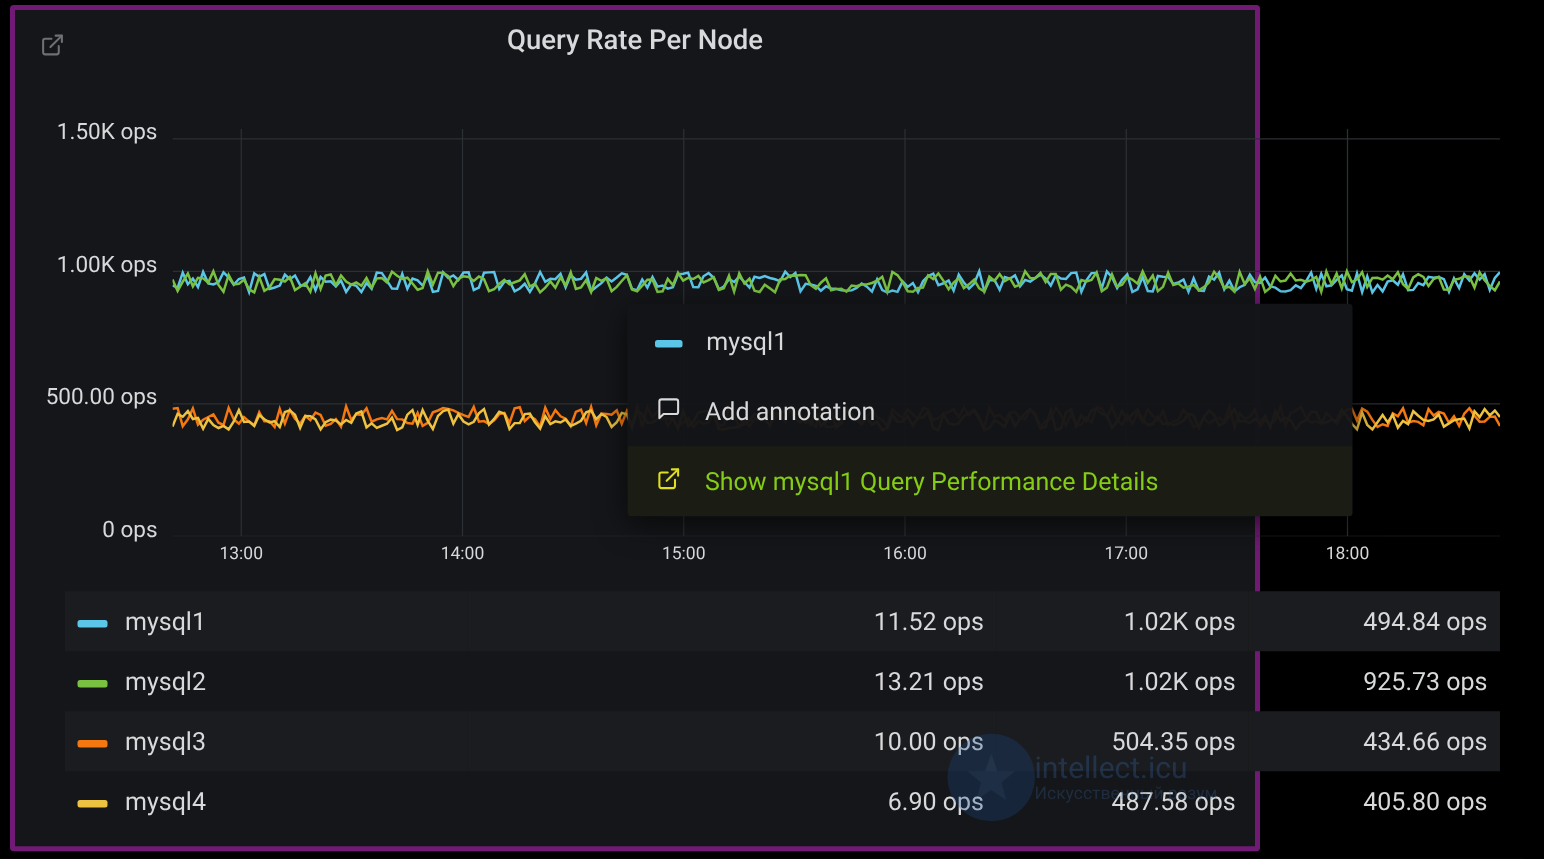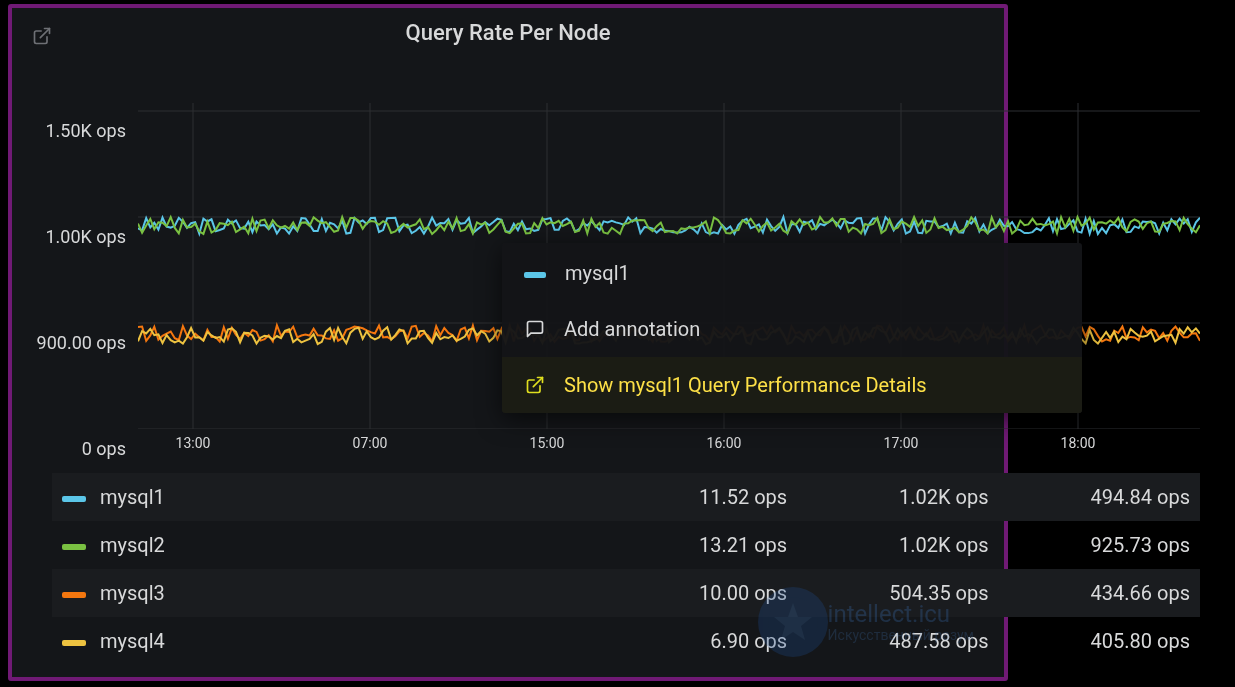--- a/index.html
+++ b/index.html
@@ -36,21 +36,20 @@
     height:326px;
   }
   .y-labels {
     position:absolute;
     left:0; top:90px;
     width:120px;
     height:330px;
     text-align:right;
     font-size:18px;
     color:#d8d9da;
-    margin-top:24px;
   }
   .y-label { position:absolute; right:6px; transform:translateY(-50%); white-space:nowrap; }
   .x-labels {
     position:absolute;
     left:126px;
     top:427px;
     width:1062px;
     height:28px;
     font-size:14px;
     color:#d8d9da;
@@ -86,25 +85,25 @@
     box-shadow:0 6px 24px rgba(0,0,0,0.6);
     color:#d8d9da;
     font-size:20px;
     overflow:hidden;
     z-index:5;
   }
   .tooltip-head { padding:18px 22px 16px 22px; }
   .tooltip-head .ts { font-size:19px; margin-bottom:8px; }
   .tooltip-head .swatch { width:22px; height:6px; }
   .menu-item {
-    display:flex; align-items:center; gap:18px;
+    display:flex; gap:18px;
     padding:16px 22px;
     cursor:pointer;
   }
-  .menu-item.highlight { color:#fde047; background:#1b1c14; }
+  .menu-item.highlight { color:#84cc16; background:#1b1c14; }
   .menu-icon { width:22px; display:flex; justify-content:center; }
   .watermark {
     position:absolute; right:30px; bottom:20px;
     display:flex; align-items:center; 
     opacity:0.28;
     pointer-events:none;
     z-index:9;
   }
   .wm-circle {
     width:70px; height:70px; border-radius:50%;
@@ -126,21 +125,21 @@
       <polyline points="15 3 21 3 21 9"></polyline>
       <line x1="10" y1="14" x2="21" y2="3"></line>
     </svg>
   </span>
 
   <h2 class="panel-title">Query Rate Per Node</h2>
 
   <div class="y-labels">
     <span class="y-label" style="top:8px">1.50K ops</span>
     <span class="y-label" style="top:114px">1.00K ops</span>
-    <span class="y-label" style="top:220px">900.00 ops</span>
+    <span class="y-label" style="top:220px">500.00 ops</span>
     <span class="y-label" style="top:326px">0 ops</span>
   </div>
 
   <div class="chart-area">
     <svg id="chart-svg" width="1062" height="326" viewBox="0 0 1062 326">
 
       <line class="grid-line" x1="0" y1="8" x2="1062" y2="8"></line>
       <line class="grid-line" x1="0" y1="114" x2="1062" y2="114"></line>
       <line class="grid-line" x1="0" y1="220" x2="1062" y2="220"></line>
       <line class="grid-line" x1="0" y1="326" x2="1062" y2="326"></line>
@@ -155,21 +154,21 @@
           <path d="M0.0 125.3 L4.1 127.3 L8.2 115.1 L12.3 124.4 L16.3 119.8 L20.4 126.7 L24.5 114.6 L28.6 123.7 L32.7 124.6 L36.8 122.8 L40.8 114.8 L44.9 118.8 L49.0 124.8 L53.1 120.2 L57.2 119.1 L61.3 130.7 L65.4 115.7 L69.4 118.5 L73.5 116.3 L77.6 128.2 L81.7 127.0 L85.8 125.5 L89.9 116.7 L93.9 120.4 L98.0 117.4 L102.1 125.1 L106.2 125.6 L110.3 118.7 L114.4 129.2 L118.5 118.6 L122.5 122.4 L126.6 122.1 L130.7 126.2 L134.8 121.4 L138.9 130.5 L143.0 124.5 L147.0 125.6 L151.1 130.6 L155.2 123.3 L159.3 128.0 L163.4 115.1 L167.5 115.5 L171.6 121.5 L175.6 127.9 L179.7 128.0 L183.8 116.0 L187.9 128.0 L192.0 119.8 L196.1 121.3 L200.1 125.4 L204.2 117.8 L208.3 130.5 L212.4 129.8 L216.5 114.9 L220.6 119.4 L224.7 117.4 L228.7 121.0 L232.8 115.0 L236.9 114.8 L241.0 129.0 L245.1 127.1 L249.2 115.2 L253.2 114.9 L257.3 114.7 L261.4 128.2 L265.5 122.5 L269.6 121.7 L273.7 130.1 L277.8 127.8 L281.8 124.0 L285.9 130.5 L290.0 123.7 L294.1 114.6 L298.2 122.5 L302.3 120.1 L306.3 120.3 L310.4 116.0 L314.5 126.9 L318.6 117.1 L322.7 120.8 L326.8 120.1 L330.9 114.9 L334.9 129.9 L339.0 126.6 L343.1 123.5 L347.2 119.2 L351.3 122.2 L355.4 119.0 L359.4 115.7 L363.5 116.9 L367.6 128.2 L371.7 129.1 L375.8 120.7 L379.9 127.1 L384.0 118.6 L388.0 126.3 L392.1 125.5 L396.2 127.9 L400.3 126.8 L404.4 116.4 L408.5 116.0 L412.5 115.1 L416.6 126.7 L420.7 126.8 L424.8 118.0 L428.9 115.4 L433.0 119.2 L437.1 128.5 L441.1 126.2 L445.2 120.2 L449.3 122.6 L453.4 118.3 L457.5 122.6 L461.6 127.1 L465.6 118.4 L469.7 119.4 L473.8 117.9 L477.9 119.4 L482.0 120.4 L486.1 122.0 L490.2 114.4 L494.2 118.7 L498.3 115.3 L502.4 130.1 L506.5 124.1 L510.6 124.6 L514.7 125.7 L518.7 129.6 L522.8 126.0 L526.9 127.8 L531.0 128.0 L535.1 129.3 L539.2 129.6 L543.3 129.3 L547.3 127.4 L551.4 123.8 L555.5 126.3 L559.6 130.3 L563.7 120.4 L567.8 129.1 L571.8 130.9 L575.9 129.4 L580.0 130.5 L584.1 122.1 L588.2 126.5 L592.3 123.4 L596.4 130.8 L600.4 121.9 L604.5 117.8 L608.6 115.9 L612.7 125.2 L616.8 123.6 L620.9 121.4 L624.9 129.6 L629.0 116.7 L633.1 123.1 L637.2 127.9 L641.3 123.9 L645.4 114.0 L649.5 130.0 L653.5 121.3 L657.6 121.0 L661.7 128.8 L665.8 118.7 L669.9 120.0 L674.0 117.3 L678.0 126.1 L682.1 120.9 L686.2 122.3 L690.3 119.3 L694.4 116.7 L698.5 119.9 L702.6 125.4 L706.6 117.3 L710.7 119.8 L714.8 120.1 L718.9 115.5 L723.0 115.0 L727.1 130.5 L731.1 121.3 L735.2 115.5 L739.3 115.4 L743.4 127.6 L747.5 114.2 L751.6 118.8 L755.7 127.4 L759.7 120.8 L763.8 116.5 L767.9 130.5 L772.0 128.5 L776.1 118.5 L780.2 129.8 L784.2 130.1 L788.3 117.8 L792.4 118.4 L796.5 118.5 L800.6 124.1 L804.7 123.0 L808.8 120.6 L812.8 130.5 L816.9 119.7 L821.0 129.4 L825.1 129.8 L829.2 118.2 L833.3 120.7 L837.3 115.1 L841.4 128.6 L845.5 121.6 L849.6 130.1 L853.7 126.8 L857.8 124.8 L861.9 116.8 L865.9 122.7 L870.0 123.3 L874.1 119.1 L878.2 126.1 L882.3 127.1 L886.4 130.0 L890.4 130.1 L894.5 129.1 L898.6 125.3 L902.7 127.5 L906.8 122.1 L910.9 115.1 L915.0 128.2 L919.0 116.1 L923.1 126.0 L927.2 125.2 L931.3 120.9 L935.4 117.3 L939.5 128.4 L943.5 129.6 L947.6 115.6 L951.7 130.7 L955.8 118.1 L959.9 130.9 L964.0 125.0 L968.1 130.1 L972.1 122.3 L976.2 121.2 L980.3 124.8 L984.4 116.5 L988.5 129.2 L992.6 128.9 L996.6 123.4 L1000.7 125.1 L1004.8 118.5 L1008.9 119.1 L1013.0 118.6 L1017.1 120.3 L1021.2 130.4 L1025.2 119.7 L1029.3 127.4 L1033.4 116.3 L1037.5 121.3 L1041.6 115.7 L1045.7 120.6 L1049.7 116.3 L1053.8 129.0 L1057.9 119.3 L1062.0 114.7 " stroke="#5bc6e8"></path>
           <path d="M0.0 120.6 L4.1 129.8 L8.2 122.4 L12.3 115.9 L16.3 126.2 L20.4 119.2 L24.5 119.7 L28.6 123.1 L32.7 114.0 L36.8 124.9 L40.8 130.4 L44.9 116.9 L49.0 124.5 L53.1 124.0 L57.2 120.8 L61.3 128.4 L65.4 130.9 L69.4 118.6 L73.5 129.6 L77.6 127.0 L81.7 120.2 L85.8 120.8 L89.9 122.2 L93.9 118.6 L98.0 129.1 L102.1 126.4 L106.2 123.6 L110.3 130.3 L114.4 115.6 L118.5 128.1 L122.5 117.5 L126.6 116.6 L130.7 125.2 L134.8 117.4 L138.9 122.3 L143.0 124.7 L147.0 123.0 L151.1 125.7 L155.2 119.4 L159.3 127.2 L163.4 119.7 L167.5 119.4 L171.6 122.9 L175.6 114.3 L179.7 117.6 L183.8 120.2 L187.9 119.2 L192.0 123.8 L196.1 128.8 L200.1 127.5 L204.2 114.0 L208.3 124.7 L212.4 115.1 L216.5 115.1 L220.6 117.8 L224.7 125.8 L228.7 120.1 L232.8 118.0 L236.9 118.6 L241.0 121.7 L245.1 118.2 L249.2 120.4 L253.2 130.0 L257.3 128.4 L261.4 124.2 L265.5 120.9 L269.6 124.5 L273.7 122.8 L277.8 121.3 L281.8 116.4 L285.9 126.2 L290.0 124.0 L294.1 130.9 L298.2 127.2 L302.3 122.1 L306.3 127.2 L310.4 118.9 L314.5 125.4 L318.6 114.9 L322.7 128.1 L326.8 126.9 L330.9 121.1 L334.9 130.6 L339.0 119.4 L343.1 121.7 L347.2 119.6 L351.3 129.9 L355.4 126.5 L359.4 121.8 L363.5 117.3 L367.6 128.6 L371.7 130.1 L375.8 125.5 L379.9 120.8 L384.0 120.6 L388.0 130.5 L392.1 130.0 L396.2 120.1 L400.3 125.1 L404.4 115.2 L408.5 121.5 L412.5 119.3 L416.6 120.2 L420.7 117.8 L424.8 123.0 L428.9 121.1 L433.0 118.8 L437.1 129.0 L441.1 127.6 L445.2 117.5 L449.3 130.4 L453.4 115.8 L457.5 123.8 L461.6 120.0 L465.6 129.5 L469.7 130.6 L473.8 124.8 L477.9 127.7 L482.0 130.8 L486.1 120.6 L490.2 120.2 L494.2 117.4 L498.3 117.5 L502.4 117.1 L506.5 117.2 L510.6 125.2 L514.7 128.1 L518.7 123.2 L522.8 119.7 L526.9 129.2 L531.0 128.3 L535.1 128.0 L539.2 130.4 L543.3 125.4 L547.3 125.9 L551.4 124.6 L555.5 124.5 L559.6 123.4 L563.7 121.6 L567.8 118.4 L571.8 130.3 L575.9 114.5 L580.0 117.1 L584.1 122.7 L588.2 130.0 L592.3 130.4 L596.4 127.4 L600.4 127.1 L604.5 117.3 L608.6 120.3 L612.7 115.8 L616.8 121.7 L620.9 128.4 L624.9 123.0 L629.0 119.6 L633.1 127.5 L637.2 124.5 L641.3 120.8 L645.4 127.7 L649.5 130.2 L653.5 118.3 L657.6 121.7 L661.7 116.3 L665.8 121.9 L669.9 119.5 L674.0 126.4 L678.0 124.7 L682.1 114.1 L686.2 119.6 L690.3 119.5 L694.4 115.3 L698.5 122.7 L702.6 116.1 L706.6 116.1 L710.7 128.7 L714.8 124.7 L718.9 126.4 L723.0 130.5 L727.1 121.0 L731.1 122.1 L735.2 121.0 L739.3 114.9 L743.4 130.0 L747.5 127.1 L751.6 116.5 L755.7 126.3 L759.7 124.8 L763.8 118.6 L767.9 120.7 L772.0 123.9 L776.1 114.1 L780.2 123.1 L784.2 117.4 L788.3 129.9 L792.4 126.5 L796.5 115.2 L800.6 125.0 L804.7 123.9 L808.8 127.1 L812.8 126.3 L816.9 125.0 L821.0 129.2 L825.1 126.7 L829.2 122.9 L833.3 114.4 L837.3 119.1 L841.4 127.4 L845.5 126.5 L849.6 130.4 L853.7 114.5 L857.8 124.4 L861.9 119.6 L865.9 128.1 L870.0 118.2 L874.1 130.5 L878.2 127.1 L882.3 117.7 L886.4 122.2 L890.4 121.4 L894.5 115.8 L898.6 121.4 L902.7 120.9 L906.8 122.4 L910.9 121.1 L915.0 118.6 L919.0 130.5 L923.1 114.2 L927.2 124.4 L931.3 115.9 L935.4 127.7 L939.5 114.1 L943.5 122.7 L947.6 120.5 L951.7 114.7 L955.8 126.6 L959.9 119.4 L964.0 119.2 L968.1 120.7 L972.1 117.4 L976.2 120.4 L980.3 114.8 L984.4 124.4 L988.5 128.2 L992.6 118.9 L996.6 116.4 L1000.7 118.6 L1004.8 125.8 L1008.9 120.2 L1013.0 118.5 L1017.1 128.6 L1021.2 128.8 L1025.2 120.8 L1029.3 120.0 L1033.4 118.0 L1037.5 118.4 L1041.6 127.1 L1045.7 114.9 L1049.7 121.2 L1053.8 125.7 L1057.9 129.2 L1062.0 122.2 " stroke="#7ac142"></path>
           <path d="M0.0 224.0 L4.1 223.5 L8.2 237.9 L12.3 232.4 L16.3 223.7 L20.4 236.7 L24.5 232.8 L28.6 230.6 L32.7 228.5 L36.8 235.2 L40.8 237.0 L44.9 223.2 L49.0 232.4 L53.1 236.0 L57.2 230.7 L61.3 234.3 L65.4 237.3 L69.4 226.8 L73.5 234.0 L77.6 234.0 L81.7 238.6 L85.8 224.2 L89.9 235.9 L93.9 224.9 L98.0 231.9 L102.1 235.9 L106.2 229.7 L110.3 233.1 L114.4 227.1 L118.5 228.9 L122.5 237.6 L126.6 236.1 L130.7 232.3 L134.8 238.4 L138.9 222.2 L143.0 232.9 L147.0 228.4 L151.1 229.0 L155.2 223.7 L159.3 234.4 L163.4 232.5 L167.5 231.5 L171.6 232.5 L175.6 225.7 L179.7 232.3 L183.8 232.5 L187.9 235.4 L192.0 235.9 L196.1 227.3 L200.1 237.7 L204.2 235.3 L208.3 226.9 L212.4 225.4 L216.5 223.5 L220.6 224.2 L224.7 225.3 L228.7 227.3 L232.8 229.1 L236.9 230.5 L241.0 222.6 L245.1 234.4 L249.2 233.9 L253.2 236.3 L257.3 233.3 L261.4 228.3 L265.5 227.4 L269.6 235.4 L273.7 223.7 L277.8 222.8 L281.8 233.8 L285.9 230.0 L290.0 232.4 L294.1 238.4 L298.2 223.1 L302.3 232.2 L306.3 225.1 L310.4 230.0 L314.5 232.0 L318.6 237.8 L322.7 226.5 L326.8 224.7 L330.9 235.4 L334.9 222.6 L339.0 237.3 L343.1 227.9 L347.2 228.1 L351.3 228.7 L355.4 225.2 L359.4 236.0 L363.5 225.8 L367.6 237.1 L371.7 222.3 L375.8 238.5 L379.9 222.6 L384.0 230.8 L388.0 225.8 L392.1 225.6 L396.2 237.5 L400.3 231.5 L404.4 239.0 L408.5 235.2 L412.5 231.6 L416.6 238.8 L420.7 233.9 L424.8 236.0 L428.9 234.9 L433.0 226.5 L437.1 237.6 L441.1 237.1 L445.2 223.0 L449.3 229.3 L453.4 238.5 L457.5 233.1 L461.6 238.1 L465.6 231.8 L469.7 232.9 L473.8 222.8 L477.9 227.1 L482.0 232.3 L486.1 227.4 L490.2 234.2 L494.2 224.2 L498.3 227.8 L502.4 229.1 L506.5 235.4 L510.6 233.8 L514.7 238.6 L518.7 225.0 L522.8 238.5 L526.9 238.8 L531.0 236.8 L535.1 234.8 L539.2 222.5 L543.3 229.7 L547.3 232.5 L551.4 233.5 L555.5 230.8 L559.6 224.6 L563.7 231.0 L567.8 232.8 L571.8 237.9 L575.9 224.7 L580.0 228.7 L584.1 231.5 L588.2 224.6 L592.3 228.4 L596.4 232.2 L600.4 223.5 L604.5 224.9 L608.6 232.9 L612.7 231.5 L616.8 228.0 L620.9 226.6 L624.9 224.4 L629.0 230.7 L633.1 223.1 L637.2 229.2 L641.3 225.9 L645.4 232.5 L649.5 238.6 L653.5 223.4 L657.6 230.5 L661.7 228.9 L665.8 233.3 L669.9 227.2 L674.0 226.7 L678.0 231.4 L682.1 232.4 L686.2 225.0 L690.3 227.7 L694.4 239.1 L698.5 233.7 L702.6 232.0 L706.6 223.1 L710.7 228.8 L714.8 237.3 L718.9 228.4 L723.0 237.1 L727.1 236.5 L731.1 231.0 L735.2 234.6 L739.3 222.6 L743.4 223.7 L747.5 231.2 L751.6 222.4 L755.7 233.3 L759.7 236.8 L763.8 228.8 L767.9 236.0 L772.0 227.4 L776.1 234.7 L780.2 224.5 L784.2 229.8 L788.3 233.2 L792.4 225.8 L796.5 236.9 L800.6 234.1 L804.7 232.9 L808.8 224.8 L812.8 230.3 L816.9 238.5 L821.0 237.2 L825.1 231.7 L829.2 235.7 L833.3 233.1 L837.3 231.3 L841.4 234.3 L845.5 222.5 L849.6 238.9 L853.7 227.4 L857.8 232.2 L861.9 230.5 L865.9 224.7 L870.0 238.1 L874.1 233.1 L878.2 236.1 L882.3 233.3 L886.4 222.4 L890.4 237.8 L894.5 227.6 L898.6 225.5 L902.7 222.5 L906.8 230.8 L910.9 235.2 L915.0 234.1 L919.0 236.0 L923.1 227.5 L927.2 231.6 L931.3 236.0 L935.4 229.3 L939.5 224.9 L943.5 223.9 L947.6 233.4 L951.7 223.9 L955.8 226.3 L959.9 232.9 L964.0 238.5 L968.1 236.4 L972.1 237.7 L976.2 227.6 L980.3 230.0 L984.4 223.6 L988.5 235.2 L992.6 233.9 L996.6 234.5 L1000.7 237.2 L1004.8 224.3 L1008.9 229.4 L1013.0 226.5 L1017.1 227.9 L1021.2 235.2 L1025.2 230.0 L1029.3 237.7 L1033.4 227.9 L1037.5 223.6 L1041.6 229.6 L1045.7 234.3 L1049.7 234.2 L1053.8 230.5 L1057.9 230.3 L1062.0 237.8 " stroke="#f4770f"></path>
           <path d="M0.0 238.3 L4.1 228.1 L8.2 230.4 L12.3 225.9 L16.3 232.2 L20.4 231.3 L24.5 240.0 L28.6 232.1 L32.7 237.1 L36.8 239.4 L40.8 237.7 L44.9 240.5 L49.0 234.2 L53.1 225.0 L57.2 234.5 L61.3 234.2 L65.4 237.7 L69.4 229.0 L73.5 232.4 L77.6 234.9 L81.7 234.0 L85.8 238.6 L89.9 226.6 L93.9 225.3 L98.0 228.8 L102.1 239.4 L106.2 229.8 L110.3 229.9 L114.4 232.5 L118.5 240.5 L122.5 234.8 L126.6 232.7 L130.7 233.4 L134.8 236.5 L138.9 233.0 L143.0 235.2 L147.0 227.8 L151.1 226.2 L155.2 239.0 L159.3 235.7 L163.4 239.3 L167.5 237.6 L171.6 236.0 L175.6 231.2 L179.7 241.0 L183.8 238.8 L187.9 228.7 L192.0 225.1 L196.1 236.9 L200.1 225.0 L204.2 233.7 L208.3 240.2 L212.4 229.7 L216.5 225.9 L220.6 224.7 L224.7 235.9 L228.7 228.4 L232.8 234.2 L236.9 236.4 L241.0 234.4 L245.1 227.7 L249.2 224.3 L253.2 236.6 L257.3 232.1 L261.4 226.4 L265.5 227.9 L269.6 240.3 L273.7 235.5 L277.8 235.4 L281.8 228.3 L285.9 227.8 L290.0 234.9 L294.1 239.9 L298.2 230.0 L302.3 236.3 L306.3 234.1 L310.4 235.0 L314.5 232.5 L318.6 237.7 L322.7 235.9 L326.8 233.6 L330.9 226.8 L334.9 225.4 L339.0 232.3 L343.1 228.2 L347.2 230.6 L351.3 238.5 L355.4 234.8 L359.4 227.3 L363.5 228.4 L367.6 239.6 L371.7 225.5 L375.8 228.6 L379.9 235.4 L384.0 235.0 L388.0 232.1 L392.1 232.2 L396.2 231.8 L400.3 232.0 L404.4 239.9 L408.5 225.9 L412.5 238.0 L416.6 234.5 L420.7 227.0 L424.8 226.1 L428.9 225.8 L433.0 228.2 L437.1 240.2 L441.1 240.6 L445.2 239.4 L449.3 239.3 L453.4 238.1 L457.5 236.4 L461.6 233.2 L465.6 228.1 L469.7 229.2 L473.8 231.8 L477.9 237.5 L482.0 227.8 L486.1 228.2 L490.2 225.2 L494.2 224.9 L498.3 232.1 L502.4 235.1 L506.5 230.6 L510.6 236.5 L514.7 226.2 L518.7 237.7 L522.8 234.4 L526.9 225.3 L531.0 239.2 L535.1 235.6 L539.2 225.5 L543.3 228.1 L547.3 233.1 L551.4 236.5 L555.5 231.1 L559.6 236.7 L563.7 234.3 L567.8 241.2 L571.8 239.4 L575.9 228.9 L580.0 234.3 L584.1 234.2 L588.2 230.1 L592.3 237.5 L596.4 230.9 L600.4 230.9 L604.5 226.5 L608.6 239.4 L612.7 241.1 L616.8 228.3 L620.9 235.7 L624.9 236.8 L629.0 235.8 L633.1 229.7 L637.2 227.9 L641.3 224.9 L645.4 231.3 L649.5 241.0 L653.5 239.5 L657.6 233.3 L661.7 235.4 L665.8 238.6 L669.9 228.9 L674.0 237.9 L678.0 232.1 L682.1 227.7 L686.2 224.3 L690.3 229.9 L694.4 239.8 L698.5 238.6 L702.6 224.9 L706.6 241.1 L710.7 239.8 L714.8 227.0 L718.9 224.5 L723.0 237.7 L727.1 229.1 L731.1 233.9 L735.2 225.2 L739.3 224.3 L743.4 228.2 L747.5 229.3 L751.6 239.2 L755.7 234.4 L759.7 225.9 L763.8 233.0 L767.9 228.3 L772.0 224.9 L776.1 232.4 L780.2 236.9 L784.2 236.2 L788.3 230.5 L792.4 236.1 L796.5 235.7 L800.6 237.1 L804.7 235.8 L808.8 233.4 L812.8 228.3 L816.9 229.0 L821.0 239.1 L825.1 230.7 L829.2 225.5 L833.3 228.9 L837.3 237.4 L841.4 235.2 L845.5 229.5 L849.6 224.4 L853.7 234.2 L857.8 233.9 L861.9 235.5 L865.9 232.2 L870.0 235.1 L874.1 229.6 L878.2 239.2 L882.3 226.0 L886.4 233.7 L890.4 231.2 L894.5 233.4 L898.6 240.6 L902.7 235.0 L906.8 233.3 L910.9 226.4 L915.0 226.6 L919.0 235.5 L923.1 234.8 L927.2 232.8 L931.3 233.2 L935.4 224.9 L939.5 229.7 L943.5 236.0 L947.6 240.4 L951.7 227.0 L955.8 237.0 L959.9 240.5 L964.0 234.8 L968.1 229.0 L972.1 234.9 L976.2 228.9 L980.3 239.1 L984.4 233.7 L988.5 236.3 L992.6 226.0 L996.6 229.6 L1000.7 232.9 L1004.8 233.8 L1008.9 232.6 L1013.0 228.6 L1017.1 238.3 L1021.2 235.7 L1025.2 233.2 L1029.3 232.4 L1033.4 231.8 L1037.5 239.8 L1041.6 226.1 L1045.7 230.7 L1049.7 224.3 L1053.8 229.3 L1057.9 225.4 L1062.0 230.5 " stroke="#edc240"></path>
         </g>
     </svg>
   </div>
 
   <div class="x-labels">
     <span class="x-label" style="left:55px">13:00</span>
-    <span class="x-label" style="left:232px">07:00</span>
+    <span class="x-label" style="left:232px">14:00</span>
     <span class="x-label" style="left:409px">15:00</span>
     <span class="x-label" style="left:586px">16:00</span>
     <span class="x-label" style="left:763px">17:00</span>
     <span class="x-label" style="left:940px">18:00</span>
   </div>
 
   <table class="legend-table">
     <tbody id="legend-body">
         <tr>
           <td style="width:320px"><span class="swatch" style="background:#5bc6e8"></span><span>mysql1</span></td>

